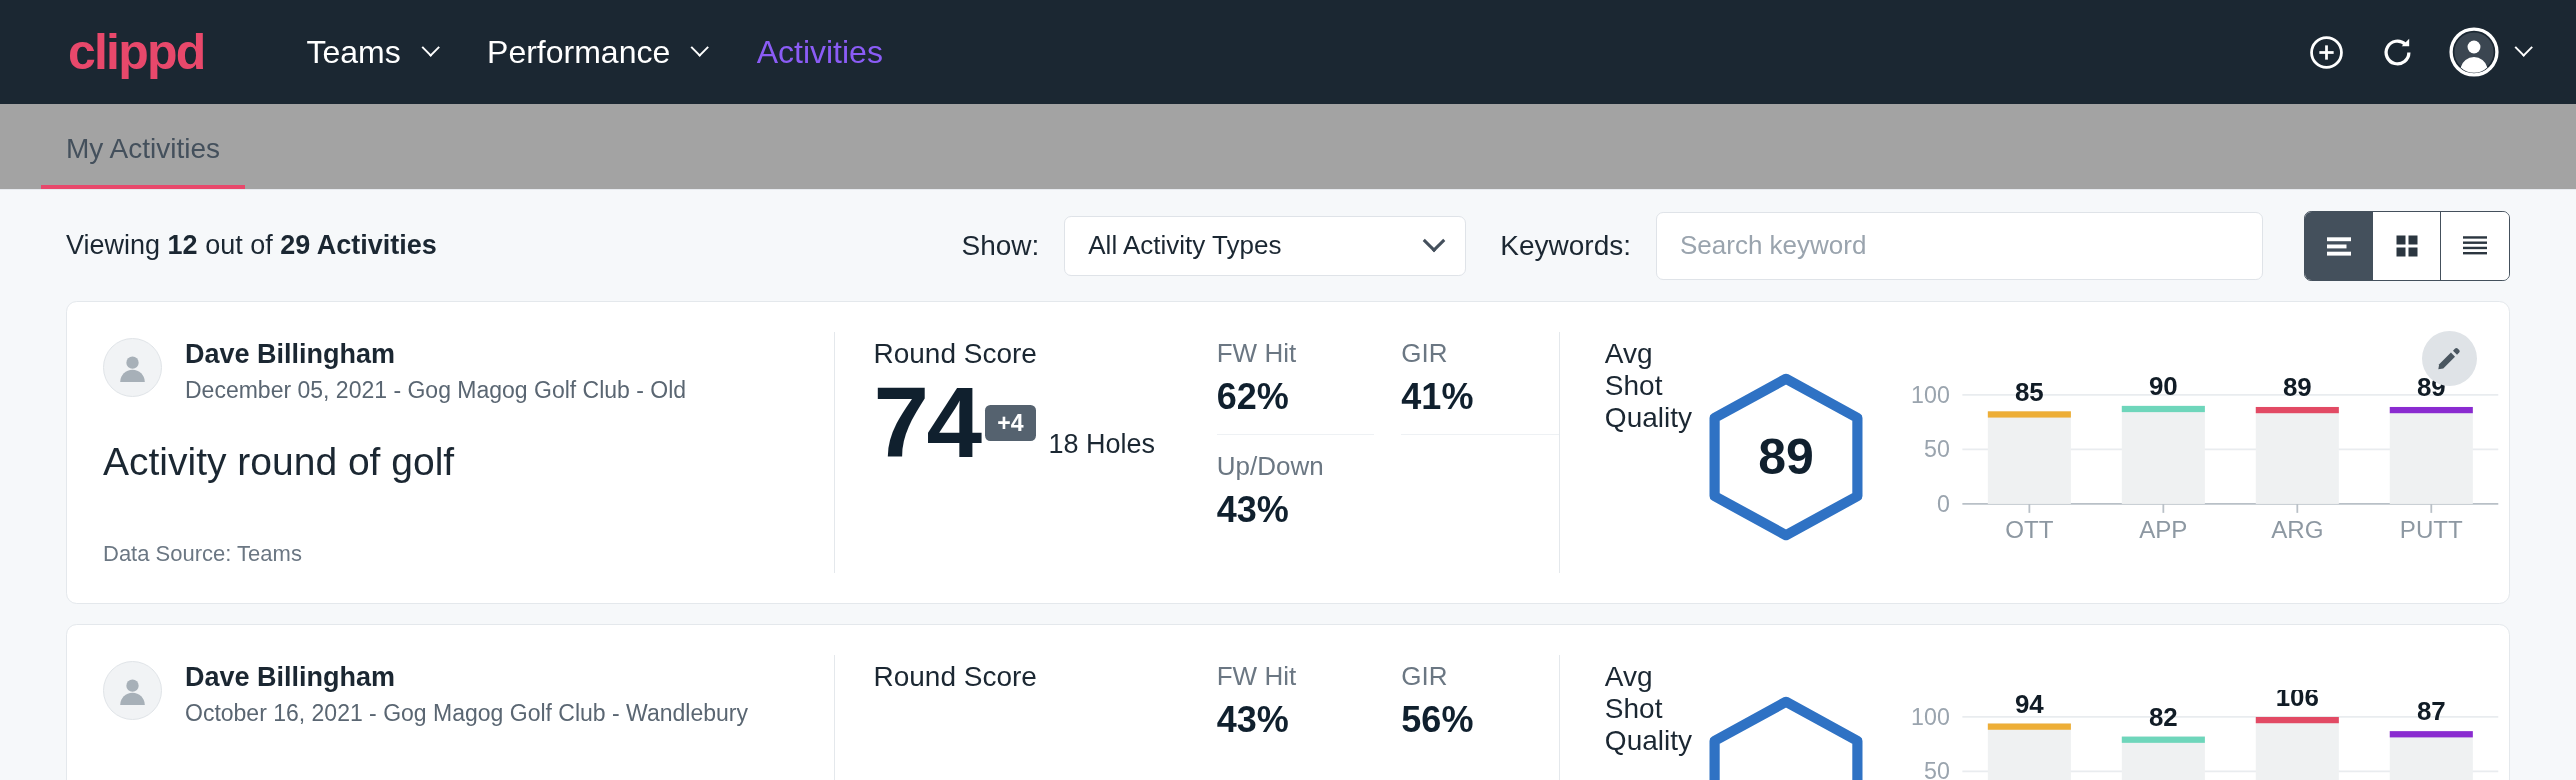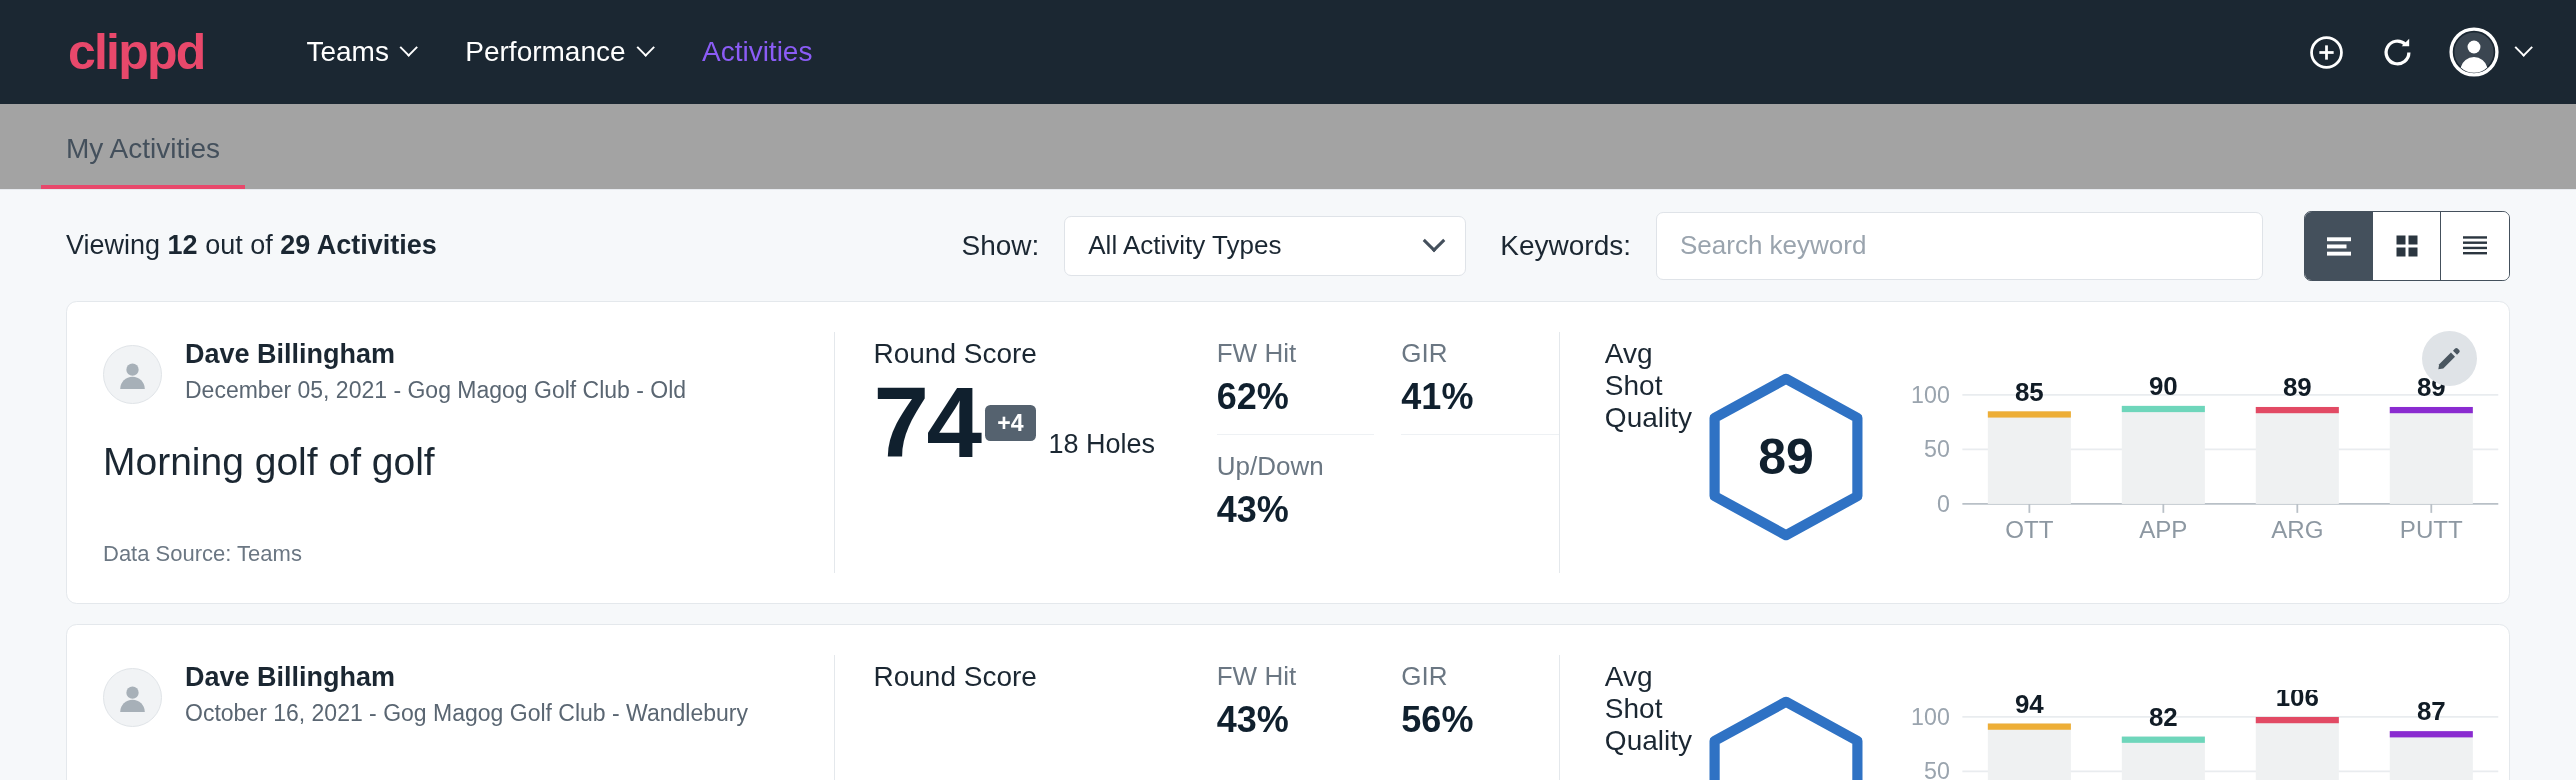--- a/index.html
+++ b/index.html
@@ -22,23 +22,23 @@
     font-size: 50px;
     font-weight: 700;
     color: #e8486b;
     letter-spacing: -1.8px;
     margin-right: 77px;
     line-height: 1;
     user-select: none;
   }
   .nav-links { display: flex; align-items: center; gap: 0; }
   .nav-item {
-    display: flex; align-items: center; gap: 13px;
+    display: flex; align-items: center; gap: 23px;
     color: #ffffff;
-    font-size: 28px;
+    font-size: 32px;
     padding: 0 25px;
     cursor: pointer;
     white-space: nowrap;
     text-align: center;
   }
   .nav-item.muted { color: #8b5cf6; }
   .chev {
     display: inline-block;
     width: 13.4px; height: 13.4px;
     border-right: 2.7px solid currentColor;
@@ -152,21 +152,21 @@
     overflow: hidden;
   }
   .card-col { padding: 36px 0; }
 
   .col-info {
     width: 812px;
     padding-left: 36px;
     padding-right: 27px;
     display: flex; flex-direction: column;
   }
-  .who { display: flex; align-items: flex-end; gap: 23px; }
+  .who { display: flex; align-items: flex-start; gap: 23px; }
   .who-av {
     width: 59px; height: 59px; border-radius: 50%;
     background: #f1f3f5; border: 0.9px solid #e0e4e8;
     display:flex; align-items:center; justify-content:center;
     flex: none;
   }
   .who-name { font-size: 27px; font-weight: 700; color: #1b2732; line-height: 1.25; }
   .who-sub  { font-size: 23px; color: #5a6672; margin-top: 5.4px; }
   .act-title {
     font-size: 39px; font-weight: 400; color: #1b2732;
@@ -329,21 +329,21 @@
           <svg width="41" height="41" viewBox="0 0 24 24">
             <circle cx="12" cy="9.2" r="3.6" fill="#a7b0b8"></circle>
             <path d="M4.8 20.5a7.2 7.2 0 0 1 14.4 0z" fill="#a7b0b8"></path>
           </svg>
         </div>
         <div>
           <div class="who-name">Dave Billingham</div>
           <div class="who-sub">December 05, 2021 - Gog Magog Golf Club - Old</div>
         </div>
       </div>
-      <div class="act-title">Morning golf of golf</div>
+      <div class="act-title">Activity round of golf</div>
       <div class="act-src">Data Source: Teams</div>
     </div>
 
     <div class="divider"></div>
 
     <div class="card-col col-score">
       <div class="sec-title">Round Score</div>
       <div class="score-row">
         <div class="score-num">74</div>
         <div class="score-badge">+4</div>

